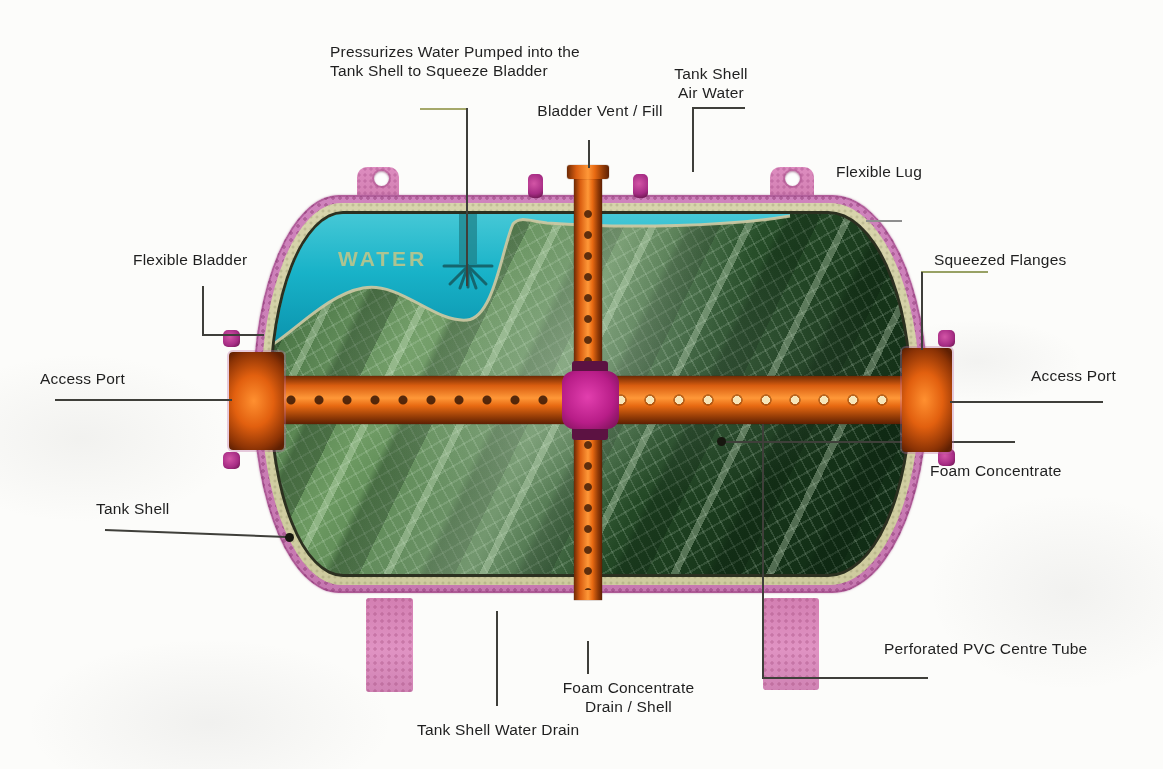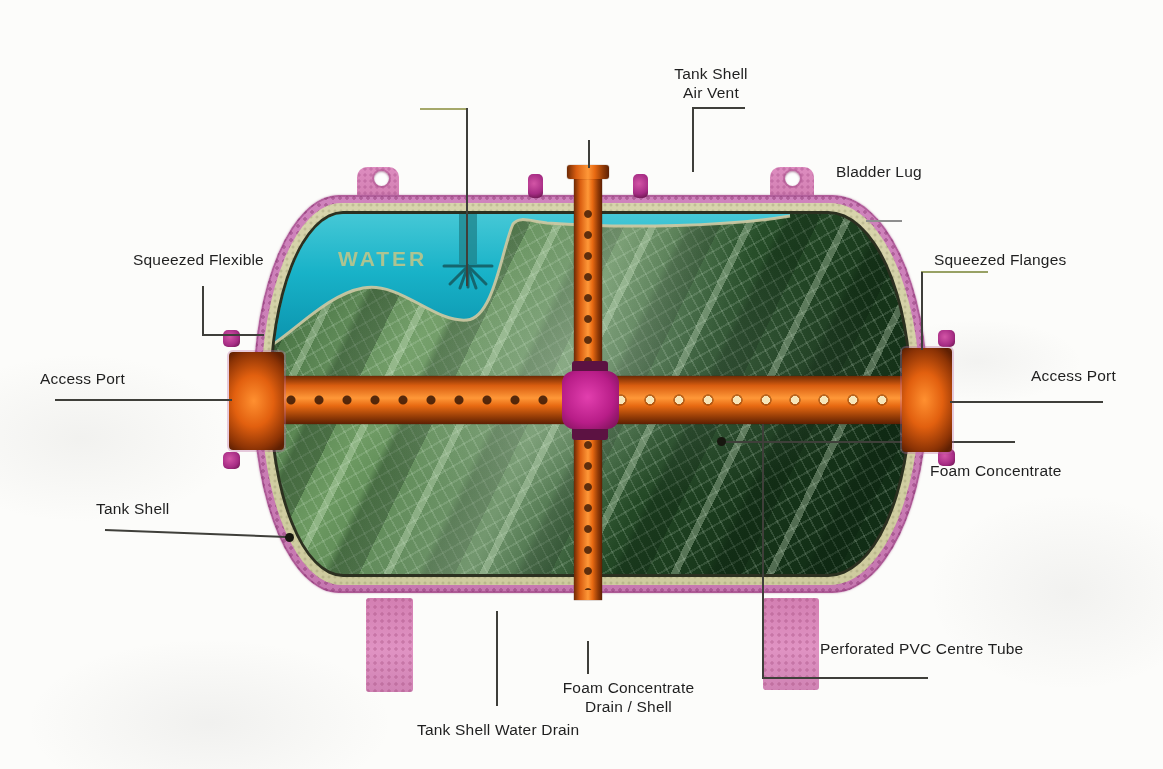--- a/index.html
+++ b/index.html
@@ -226,34 +226,39 @@
   <div class="line" style="left:921px;top:272px;width:1.5px;height:78px;"></div>
   <div class="line" style="left:55px;top:399px;width:177px;height:1.5px;"></div>
   <div class="line" style="left:950px;top:401px;width:153px;height:1.5px;"></div>
   <div class="line" style="left:105px;top:529px;width:182px;height:1.5px;transform:rotate(2.2deg);transform-origin:left center;"></div>
   <div class="dot" style="left:285px;top:533px;width:9px;height:9px;"></div>
   <div class="line" style="left:762px;top:424px;width:1.5px;height:254px;"></div>
   <div class="line" style="left:762px;top:677px;width:166px;height:1.5px;"></div>
   <div class="line" style="left:587px;top:641px;width:1.5px;height:33px;"></div>
   <div class="line" style="left:496px;top:611px;width:1.5px;height:95px;"></div>
 
+  <div class="lbl" style="left:330px;top:42px;">
+    <div>Pressurizes Water Pumped into the</div>
+    <div>Tank Shell to Squeeze Bladder</div>
+  </div>
   <div class="lbl center" style="left:500px;top:101px;width:200px;">
+    <div>Bladder Vent / Fill</div>
   </div>
   <div class="lbl center" style="left:659px;top:64px;width:104px;">
     <div>Tank Shell</div>
-    <div>Air Vent</div>
-  </div>
-  <div class="lbl" style="left:836px;top:162px;">Bladder Lug</div>
-  <div class="lbl" style="left:133px;top:250px;">Squeezed Flexible</div>
+    <div>Air Water</div>
+  </div>
+  <div class="lbl" style="left:836px;top:162px;">Flexible Lug</div>
+  <div class="lbl" style="left:133px;top:250px;">Flexible Bladder</div>
   <div class="lbl" style="left:934px;top:250px;">Squeezed Flanges</div>
   <div class="lbl" style="left:40px;top:369px;">Access Port</div>
   <div class="lbl" style="left:1031px;top:366px;">Access Port</div>
   <div class="lbl" style="left:930px;top:461px;">Foam Concentrate</div>
   <div class="lbl" style="left:96px;top:499px;">Tank Shell</div>
-  <div class="lbl" style="left:820px;top:639px;">Perforated PVC Centre Tube</div>
+  <div class="lbl" style="left:884px;top:639px;">Perforated PVC Centre Tube</div>
   <div class="lbl center" style="left:551px;top:678px;width:155px;">
     <div>Foam Concentrate</div>
     <div>Drain / Shell</div>
   </div>
   <div class="lbl" style="left:417px;top:720px;">Tank Shell Water Drain</div>
 
   <div class="scan-strip"></div>
 
 </div>
 

